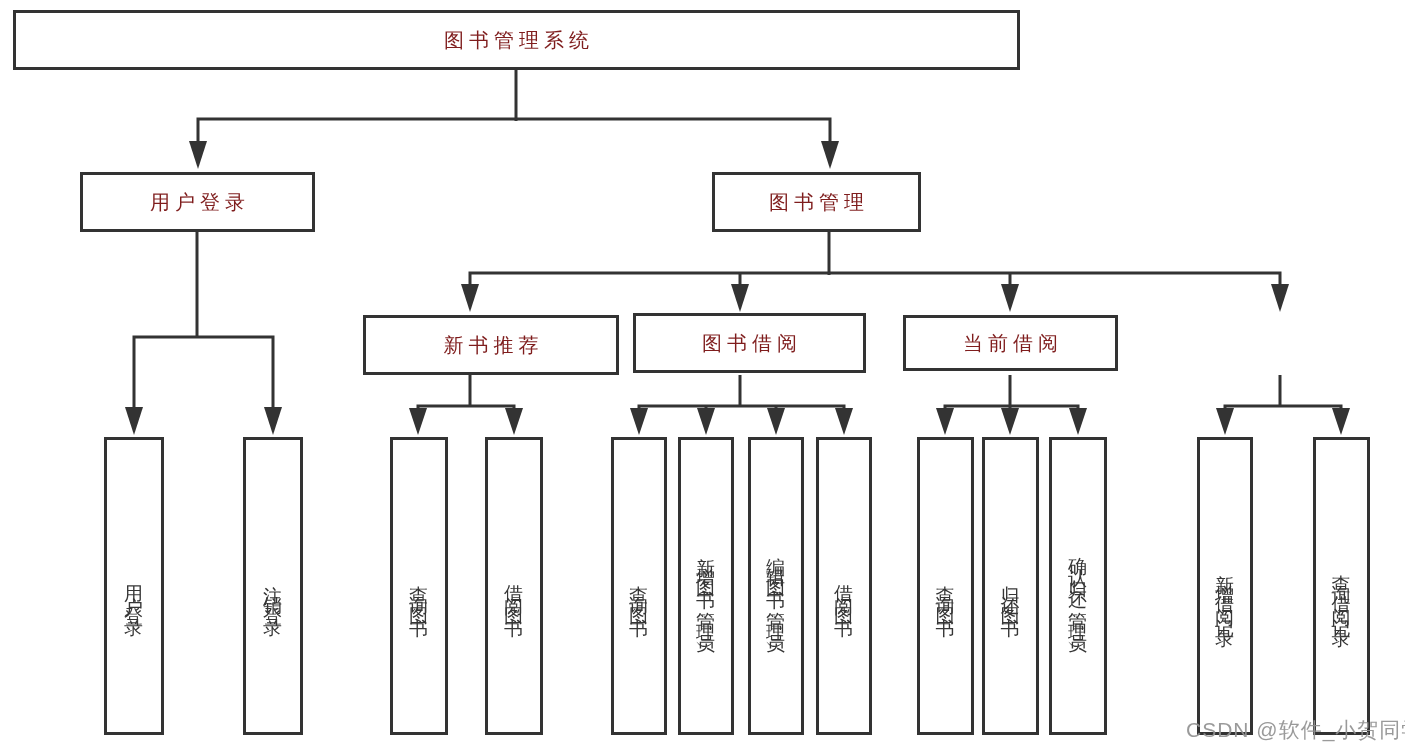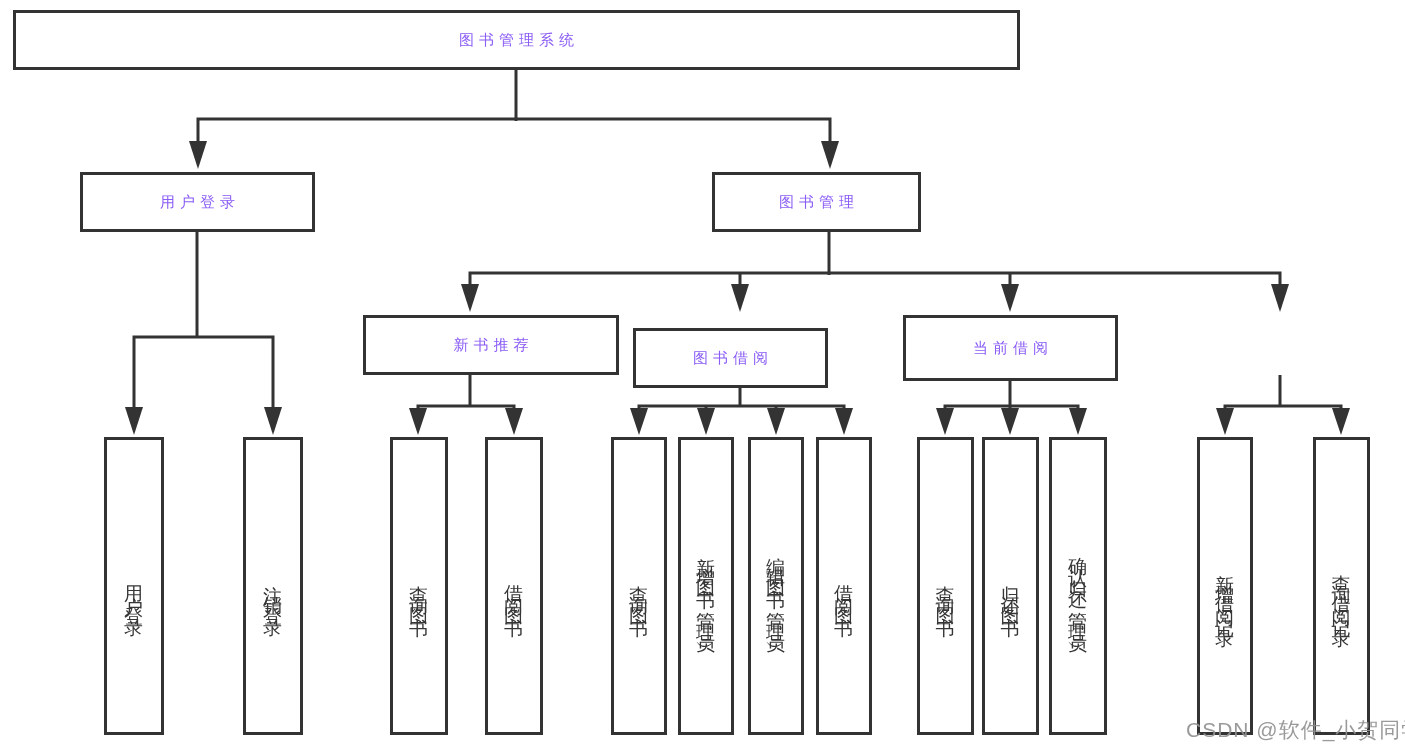--- a/index.html
+++ b/index.html
@@ -17,23 +17,23 @@
   .node {
     position: absolute;
     background: #ffffff;
     border: 3px solid #333333;
     display: flex;
     align-items: center;
     justify-content: center;
     z-index: 1;
   }
   .hnode .lbl {
-    font-size: 15px;
+    font-size: 20px;
     letter-spacing: 5px;
-    color: #8b5cf6;
+    color: #7f1d1d;
     white-space: nowrap;
     text-indent: 5px; 
     text-align: right;
   }
   .vnode .lbl {
     writing-mode: vertical-rl;
     text-orientation: mixed;
     font-size: 19px;
     line-height: 1;
     letter-spacing: 11px;
@@ -125,24 +125,24 @@
   <div class="node hnode" style="left:80px;top:172px;width:235px;height:60px">
     <span class="lbl">用户登录</span>
   </div>
   <div class="node hnode" style="left:712px;top:172px;width:209px;height:60px">
     <span class="lbl">图书管理</span>
   </div>
 
   <div class="node hnode" style="left:363px;top:315px;width:256px;height:60px">
     <span class="lbl">新书推荐</span>
   </div>
-  <div class="node hnode" style="left:633px;top:328px;width:195px;height:60px">
+  <div class="node hnode" style="left:633px;top:313px;width:233px;height:60px">
     <span class="lbl">图书借阅</span>
   </div>
-  <div class="node hnode" style="left:903px;top:315px;width:215px;height:66px">
+  <div class="node hnode" style="left:903px;top:315px;width:215px;height:56px">
     <span class="lbl">当前借阅</span>
   </div>
 
   <div class="node vnode" style="left:104px;top:437px;width:60px;height:298px">
     <span class="lbl">用户登录</span>
   </div>
   <div class="node vnode" style="left:243px;top:437px;width:60px;height:298px">
     <span class="lbl">注销登录</span>
   </div>
 

